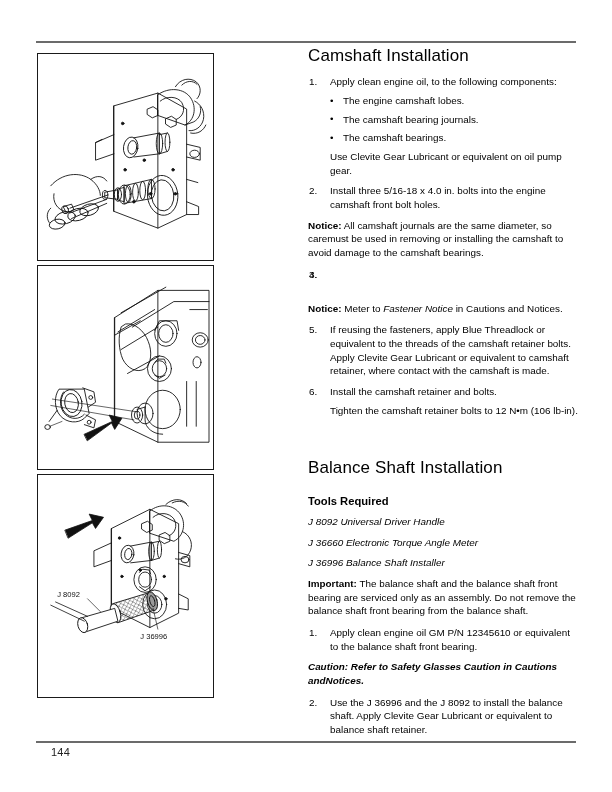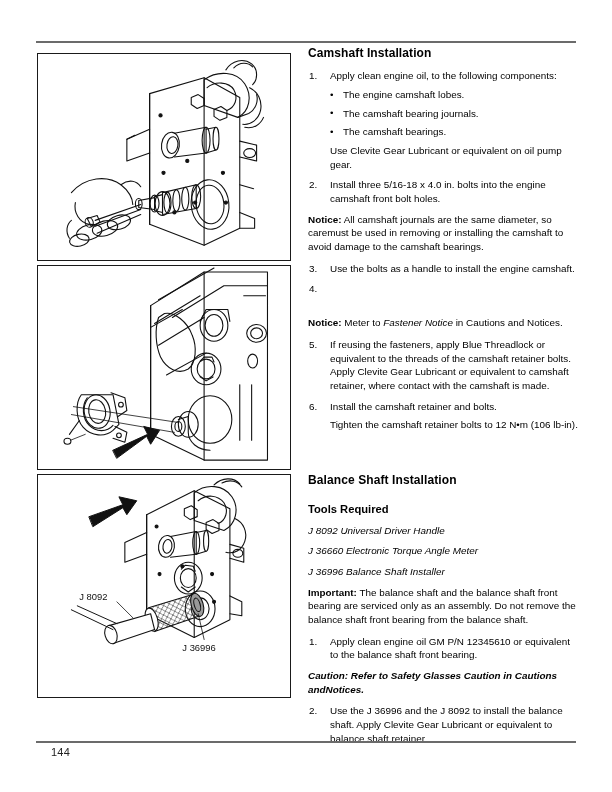--- a/index.html
+++ b/index.html
@@ -45,21 +45,21 @@
     font-size: 11px;
     letter-spacing: 0.2px;
     color: #222;
   }
 
   
   .figures {
     position: absolute;
     left: 37px;
     top: 53px;
-    width: 254px;
+    width: 177px;
   }
   .figure {
     position: relative;
     border: 1.3px solid #1a1a1a;
     background: #ffffff;
     box-sizing: border-box;
     margin-bottom: 4px;
     overflow: hidden;
   }
   .fig-1 { height: 208px; }
@@ -74,22 +74,22 @@
   }
 
   
   .content {
     position: absolute;
     left: 308px;
     top: 46px;
     width: 270px;
   }
   h1.section {
-    font-size: 12px;
-    font-weight: bold;
+    font-size: 17px;
+    font-weight: normal;
     margin: 0 0 9px 0;
     letter-spacing: 0.1px;
     line-height: 1.2;
   }
   h2.subsection {
     font-size: 11.2px;
     font-weight: bold;
     margin: 16px 0 7px 0;
     line-height: 1.2;
   }
@@ -409,21 +409,20 @@
       </li>
     </ol>
 
     <p class="para">
       <span class="lead-bi">Notice:</span><span> All camshaft journals are the same diameter, so caremust be used in removing or installing the camshaft to avoid damage to the camshaft bearings.</span>
     </p>
 
     <ol class="steps">
       <li class="step">
         <span class="num">3.</span>
-        <span>Use the bolts as a handle to install the engine camshaft.</span>
       </li>
       <li class="step">
         <span class="num">4.</span>
       </li>
     </ol>
 
     <div class="spacer-lg"></div>
 
     <p class="para">
       <span class="lead-bi">Notice:</span><span> Meter to </span><span class="ital">Fastener Notice</span><span> in Cautions and Notices.</span>

